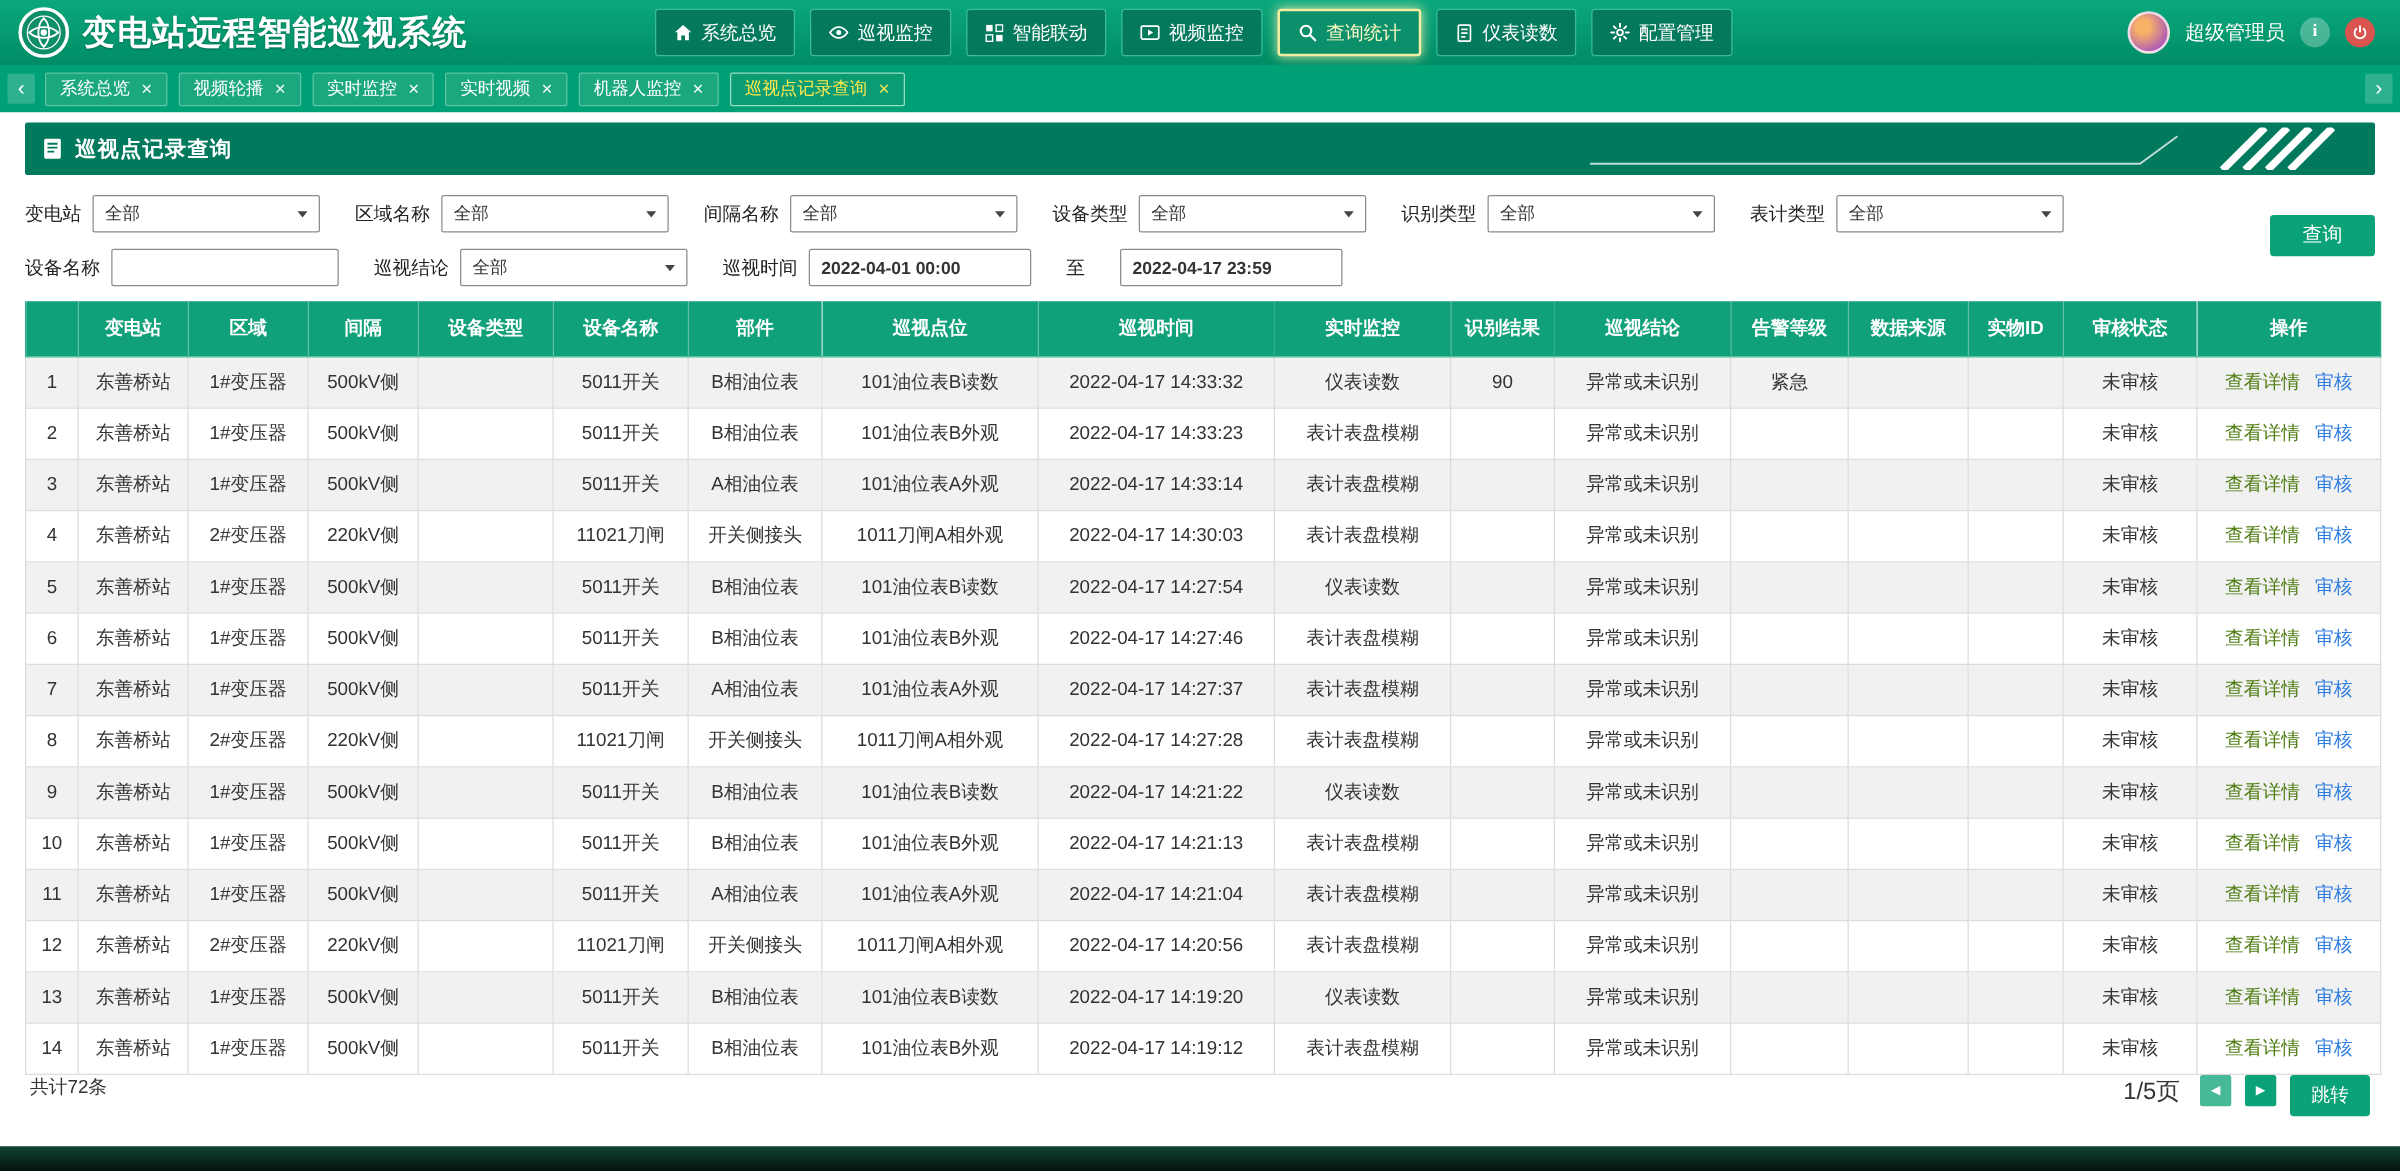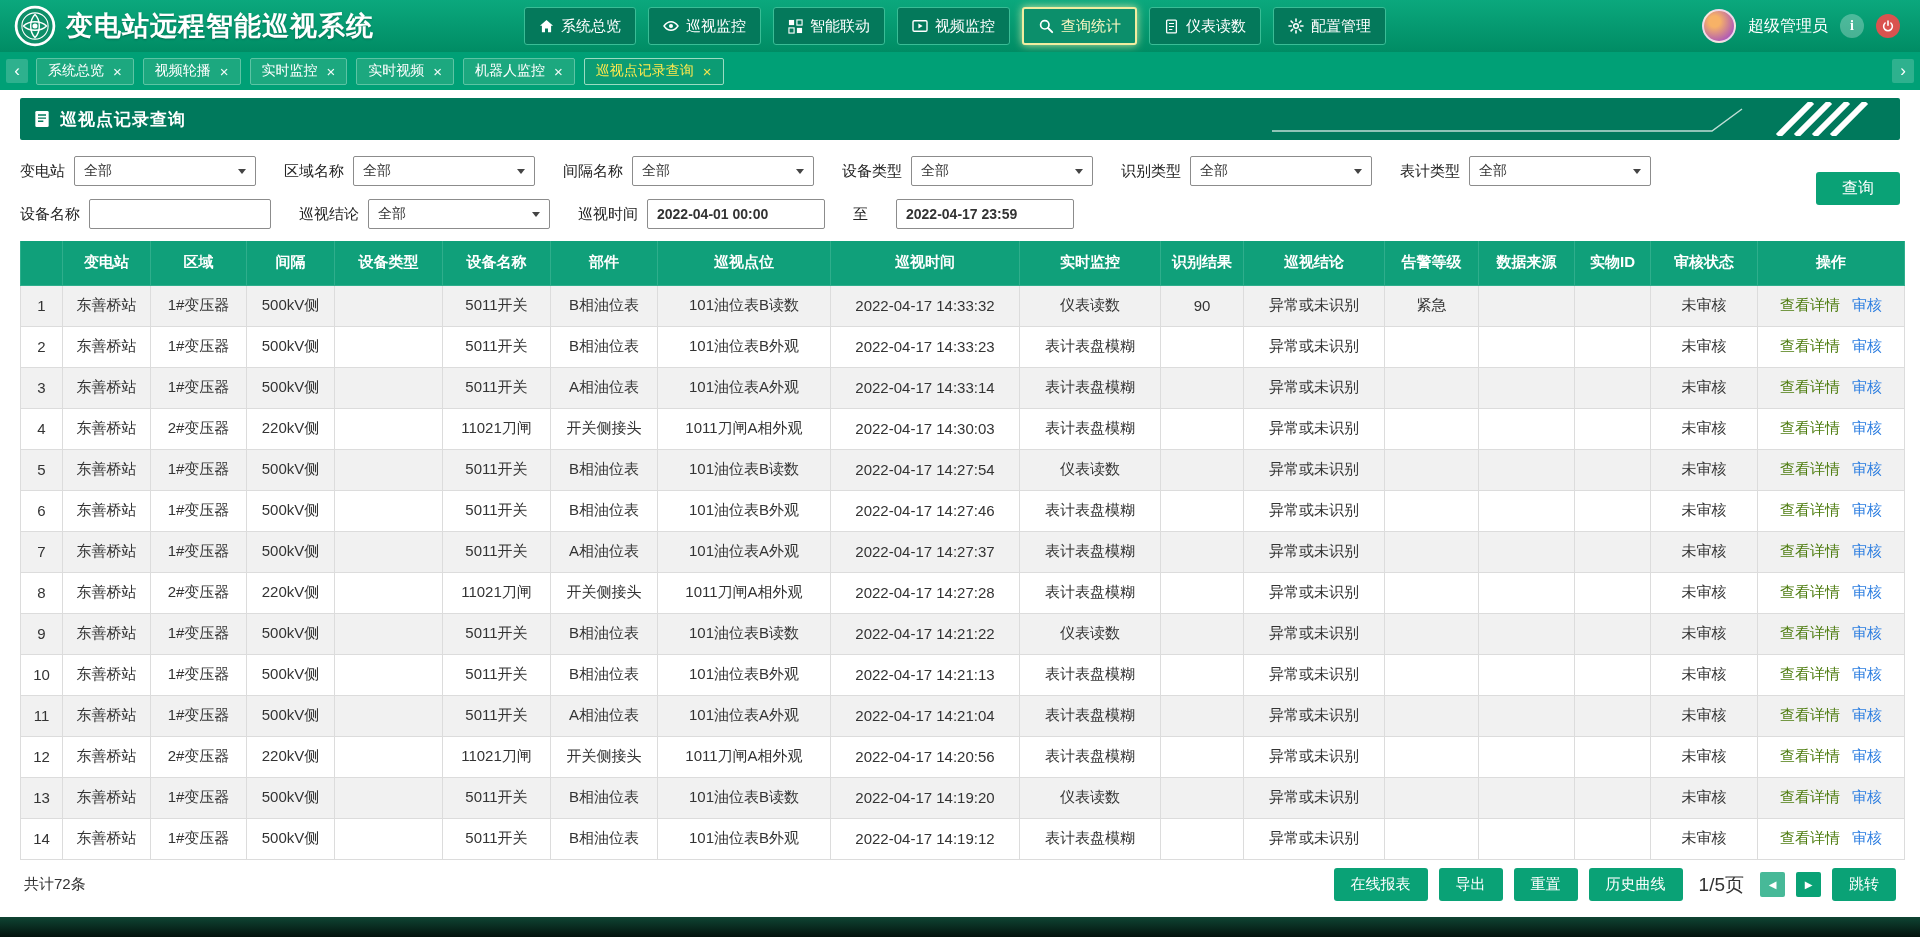--- a/index.html
+++ b/index.html
@@ -55,21 +55,21 @@
   
   .grid { width:100%; border-collapse:collapse; table-layout:fixed; flex:0 0 auto; }
   .grid thead th { background:#10a07a; color:#fff; font-size:15px; font-weight:bold; height:44px; border:1px solid #2fae8c; border-top:none; white-space:nowrap; overflow:hidden; }
   .grid tbody td { height:41px; text-align:center; font-size:15px; color:#333; border:1px solid #dcdcdc; overflow:hidden; white-space:nowrap; text-overflow:ellipsis; padding:0 4px; }
   .grid tbody tr:nth-child(odd) { background:#f1f1f1; }
   .grid tbody tr:nth-child(even) { background:#fff; }
   .op-detail { color:#4d7c0f; cursor:pointer; margin-right:12px; }
   .op-audit { color:#2b7de0; cursor:pointer;text-align:right; }
 
   
-  .table-footer { height:50px; flex:0 0 auto; display:flex; align-items:center; padding:0 4px; gap:11px; background:#fff; }
+  .table-footer { height:50px; flex:0 0 auto; display:flex; padding:0 4px; gap:11px; background:#fff; }
   .total { font-size:15px; color:#333; flex:1; }
   .footer-btn { height:33px; padding:0 17px; background:#0aa276; color:#fff; border:none; border-radius:3px; font-size:15px; cursor:pointer; font-family:inherit; white-space:nowrap; }
   .page-indicator { font-size:19px; margin:0 5px; white-space:nowrap; }
   .pager-btn { width:25px; height:25px; background:#0aa276; color:#fff; display:flex; align-items:center; justify-content:center; border-radius:2px; font-size:10px; cursor:pointer; }
   .pager-btn.prev { opacity:.75; }
 
   .bottom-strip { height:20px; flex:0 0 auto; background:linear-gradient(180deg,#0f4433,#03120d); margin-top:4px; }
 </style>
 </head>
 <body>
@@ -597,26 +597,20 @@
             <td></td>
             <td></td>
             <td>未审核</td>
             <td class="op-cell"><span class="op-detail">查看详情</span><span class="op-audit">审核</span></td>
           </tr>
         </tbody>
     </table>
 
     <div class="table-footer">
       <span class="total">共计72条</span>
-      <span id="footer-buttons" style="display:flex;gap:11px;">
-          <button class="footer-btn">在线报表</button>
-          <button class="footer-btn">导出</button>
-          <button class="footer-btn">重置</button>
-          <button class="footer-btn">历史曲线</button>
-        </span>
       <span class="page-indicator">1/5页</span>
       <div class="pager-btn prev">◀</div>
       <div class="pager-btn">▶</div>
       <button class="footer-btn">跳转</button>
     </div>
   </div>
 
   <div class="bottom-strip"></div>
 </div>
 

